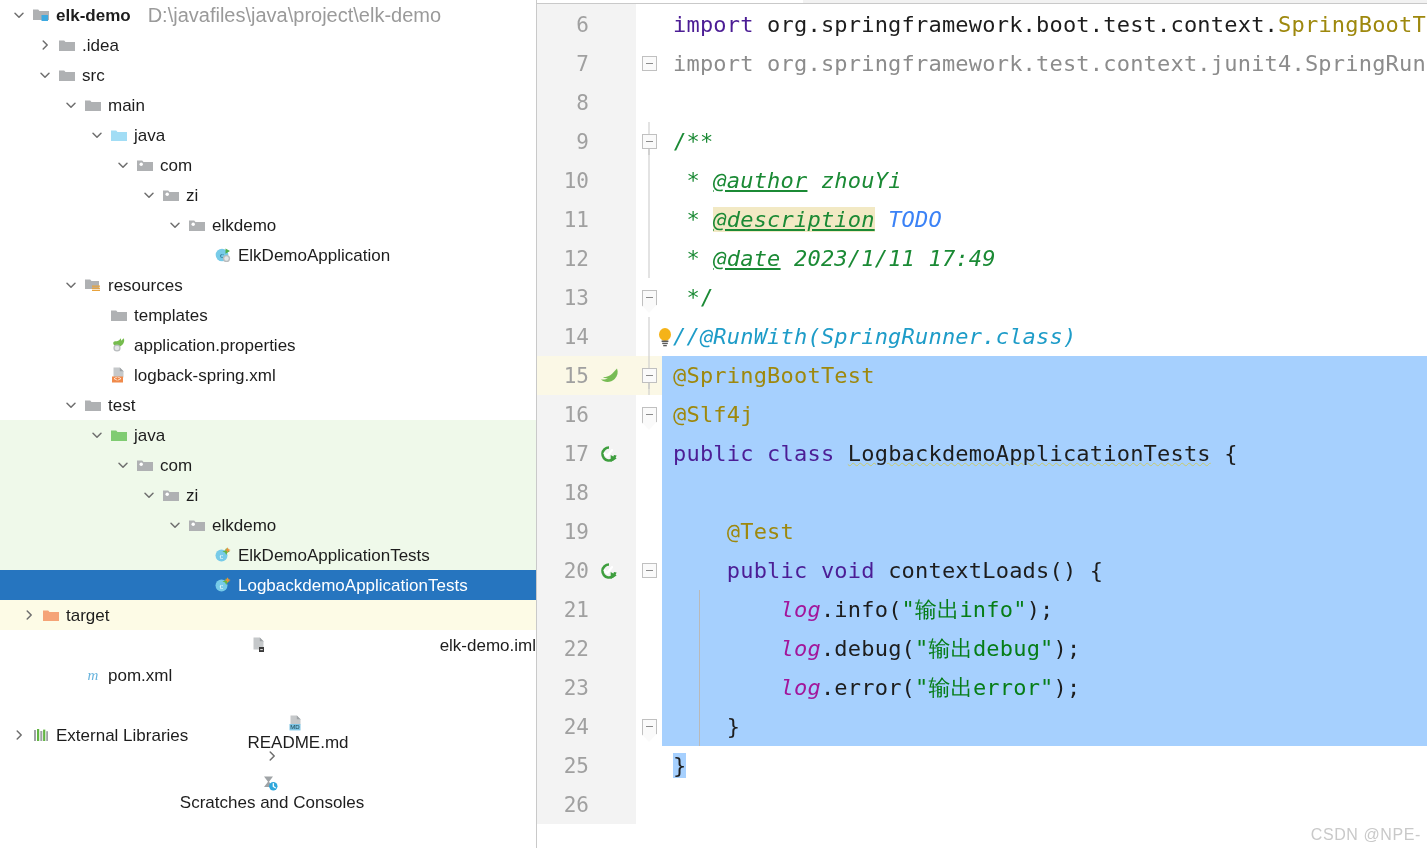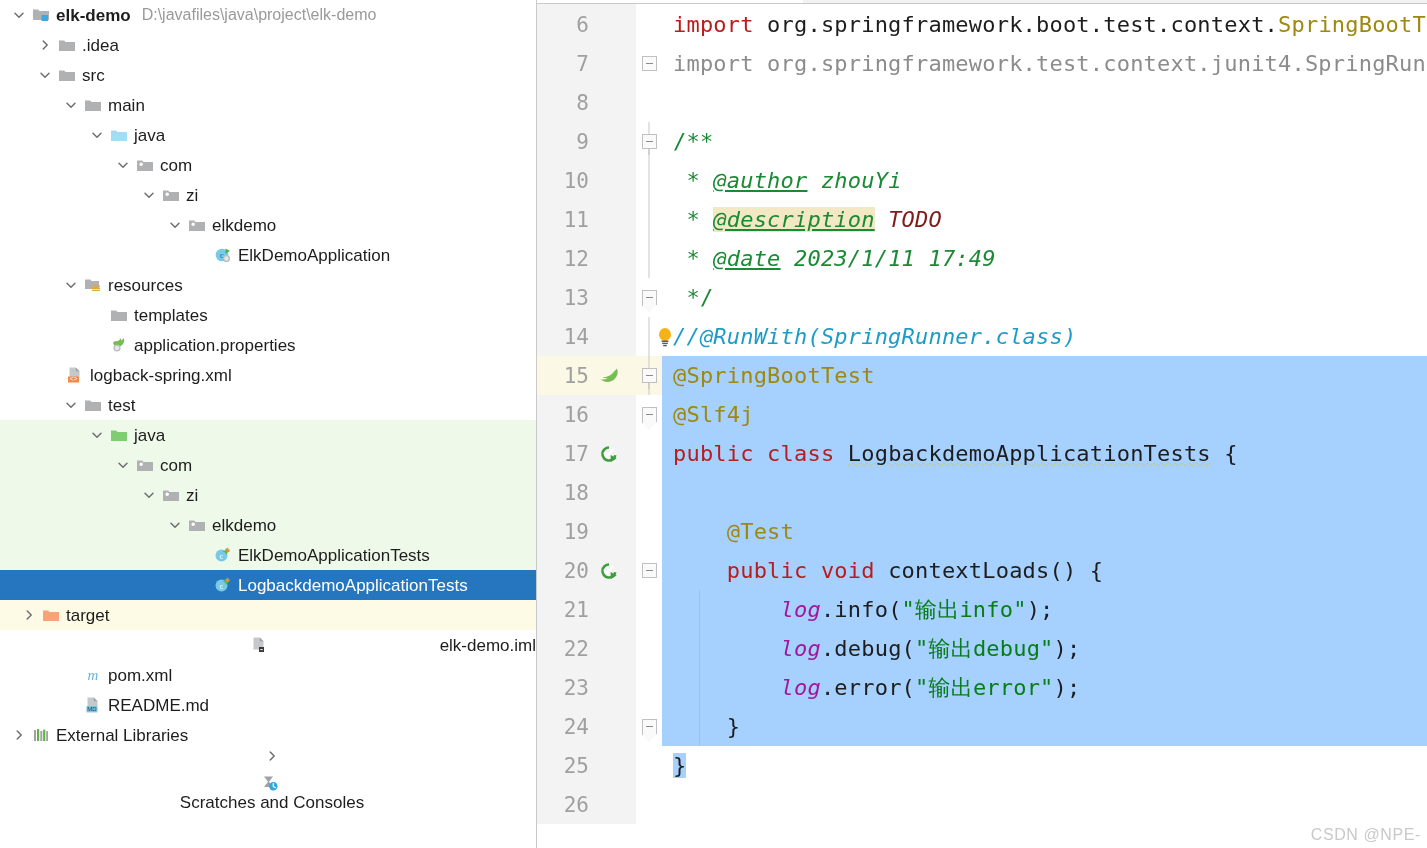--- a/index.html
+++ b/index.html
@@ -51,22 +51,22 @@
     width: 22px;
     flex: 0 0 22px;
     display: flex;
     align-items: center;
     justify-content: center;
     margin-right: 4px;
   }
   .tree-row .lbl { line-height: 1; }
   .tree-row .sub {
     color: #9a9a9a;
-    margin-left: 11px;
-    font-size: 16px;
+    margin-left: 17px;
+    font-size: 20px;
   }
   .tree-row.bold .lbl { font-weight: bold; }
 
   .tree-row.scope-test { background: #EFF9EA; }
   .tree-row.scope-target { background: #FDFBE6; }
   .tree-row.selected { background: #2675BF; }
   .tree-row.selected .lbl { color: #ffffff; }
 
   
   #tree-editor-divider {
@@ -215,29 +215,29 @@
     font-family: "DejaVu Sans Mono", monospace;
     white-space: pre;
     letter-spacing: 0.2px;
     color: #1d1d1d;
   }
   .code-line.sel .code-text { background: #A6D0FE; }
   .code-line.sel-partial .code-text { background: transparent; }
   .sel-chunk { background: #A6D0FE; }
 
   
-  .kw      { color: #b91c1c; }
+  .kw      { color: #4c1d95; }
   .anno    { color: #9E880D; }
   .cls     { color: #9E880D; }
   .str     { color: #067D17; }
   .comment { color: #8C8C8C; }
   .jdoc    { color: #1B8A35; }
   .jdoctag { color: #1B8A35; text-decoration: underline; font-style: italic; }
   .jdoctxt { color: #1B8A35; font-style: italic; }
-  .todo    { color: #7f1d1d; font-style: italic; }
+  .todo    { color: #3b82f6; font-style: italic; }
   .cmtblue { color: #1E9CC8; font-style: italic; }
   .fieldlog{ color: #A2169B; font-style: italic; }
   .meth    { color: #1d1d1d; }
   .hl-desc { background: #F2E9C4; }
   .wavy {
     text-decoration: underline;
     text-decoration-style: wavy;
     text-decoration-color: #C9C96A;
     text-decoration-thickness: 1px;
   }
@@ -418,21 +418,21 @@
         <span class="twisty"></span>
         <span class="ico">
           <svg width="18" height="18" viewBox="0 0 18 18" xmlns="http://www.w3.org/2000/svg">
             <path d="M13.8 2.3c.9 2.1.4 4.6-1.4 6.4-2.5 2.5-6.4 2.3-8.4.2-1.2-1.3-1-3 .3-3.5.9-.4 2.1 0 3.3-.4 1.5-.5 2.4-1.6 3-2.8.4.9.6 1.8.5 2.6z" fill="#76BC4E"></path>
             <circle cx="7" cy="12" r="3.6" fill="#B9BCBE"></circle>
             <circle cx="7" cy="12" r="2.3" fill="#E4E6E8"></circle>
           </svg>
         </span>
         <span class="lbl">application.properties</span>
       </div>
-      <div class="tree-row" style="padding-left: 42px;">
+      <div class="tree-row" style="padding-left: 86px;">
         <span class="twisty"></span>
         <span class="ico">
           <svg width="18" height="18" viewBox="0 0 18 18" xmlns="http://www.w3.org/2000/svg">
             <path d="M3.5 1.5h6.3l3.7 3.7v6.3H3.5z" fill="#C5C8CA"></path>
             <path d="M9.8 1.5l3.7 3.7H9.8z" fill="#9FA3A6"></path>
             <rect x="2" y="10.5" width="11" height="6" fill="#F08A4B"></rect>
             <text x="7.5" y="15.3" font-size="6.4" font-family="Liberation Sans, sans-serif" fill="#ffffff" text-anchor="middle">&lt;&gt;</text>
           </svg>
         </span>
         <span class="lbl">logback-spring.xml</span>
@@ -556,21 +556,21 @@
       </div>
       <div class="tree-row" style="padding-left: 60px;">
         <span class="twisty"></span>
         <span class="ico">
           <svg width="18" height="18" viewBox="0 0 18 18" xmlns="http://www.w3.org/2000/svg">
             <text x="9" y="14" font-size="15" font-style="italic" font-family="Liberation Serif, serif" fill="#67B3DD" text-anchor="middle">m</text>
           </svg>
         </span>
         <span class="lbl">pom.xml</span>
       </div>
-      <div class="tree-row" style="padding-left: 60px;">
+      <div class="tree-row" style="padding-left: 60px; flex-direction: column;">
         <span class="twisty"></span>
         <span class="ico">
           <svg width="18" height="18" viewBox="0 0 18 18" xmlns="http://www.w3.org/2000/svg">
             <path d="M3.5 1.5h6.3l3.7 3.7v5.3H3.5z" fill="#C5C8CA"></path>
             <path d="M9.8 1.5l3.7 3.7H9.8z" fill="#9FA3A6"></path>
             <rect x="2.5" y="10" width="11" height="6.4" fill="#7EC4E4"></rect>
             <text x="8" y="15.2" font-size="6" font-family="Liberation Sans, sans-serif" fill="#17424F" text-anchor="middle">MD</text>
           </svg>
         </span>
         <span class="lbl">README.md</span>

